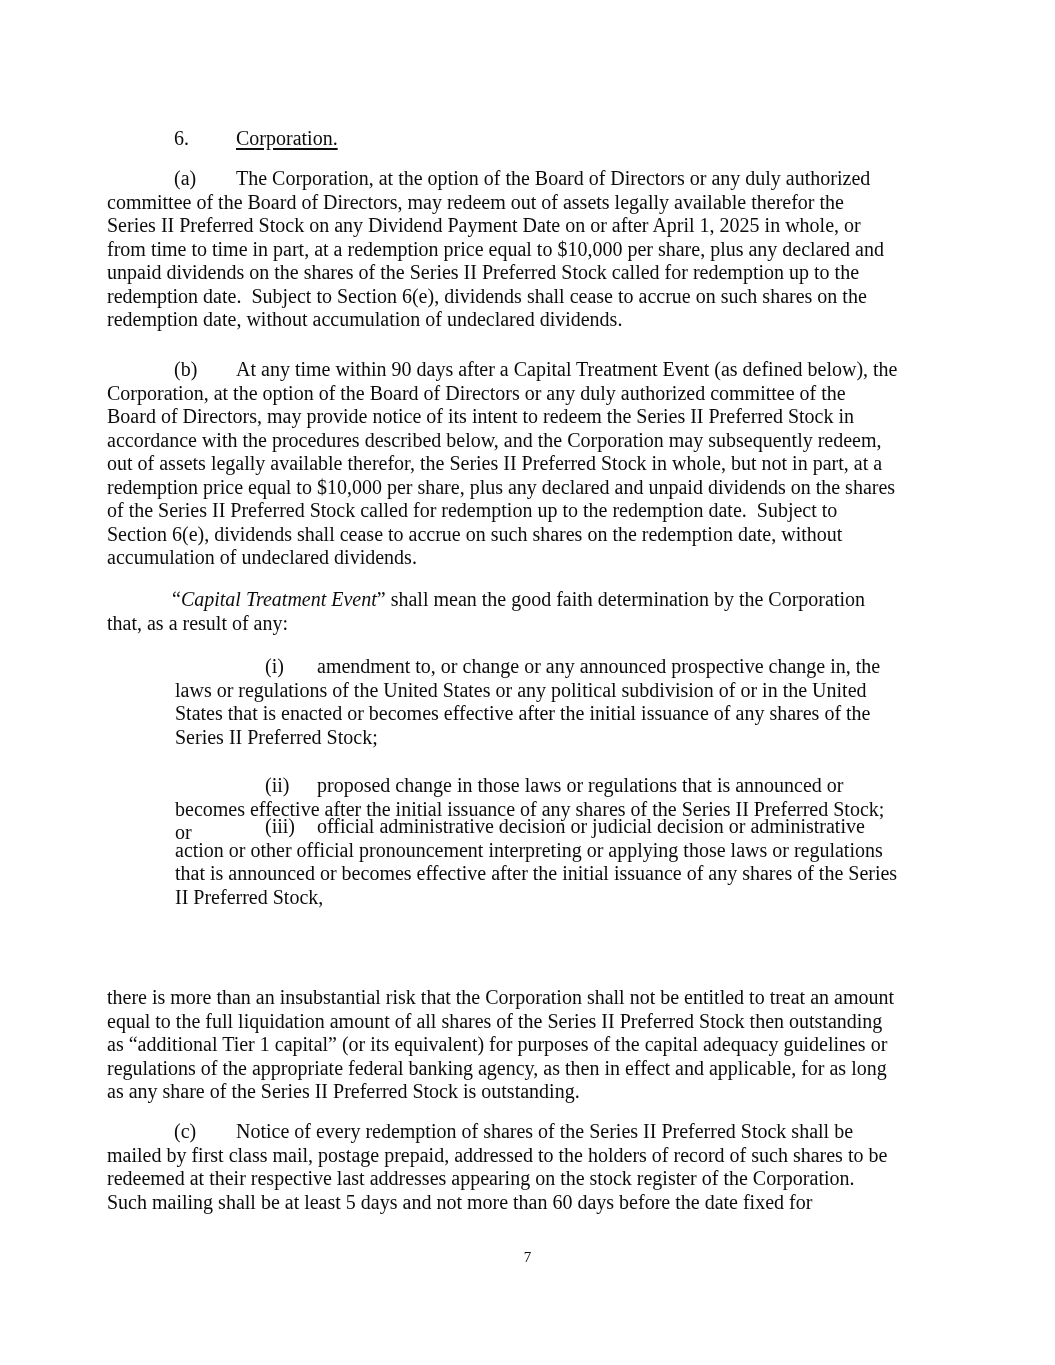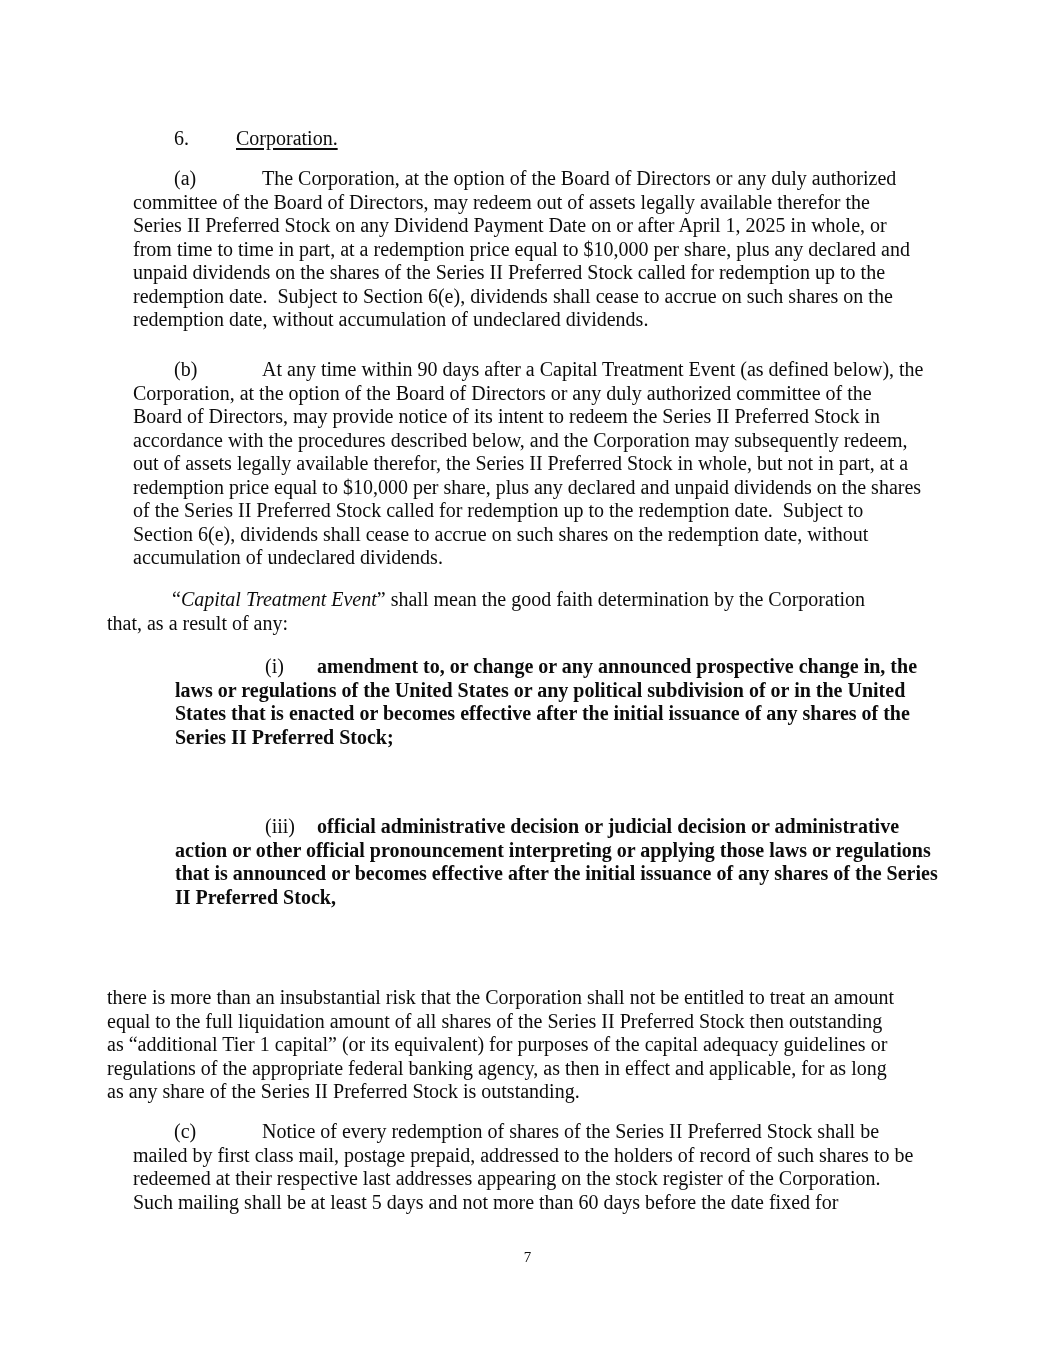--- a/index.html
+++ b/index.html
@@ -12,22 +12,22 @@
     font-size: 20px;
     line-height: 23.5px;
     color: #0c0c0c;
     overflow: hidden;
   }
   .block { position: absolute; left: 107px; width: 930px; }
   .block.list { left: 175px; width: 800px; }
   .plabel { position: absolute; top: 0; left: 67px; white-space: pre; }
   .list .plabel { left: 90px; }
   .ptext { white-space: pre; }
-  .para .ptext { text-indent: 129px; margin-left: 26px; }
-  .list .ptext { text-indent: 142px; font-weight: bold; }
+  .para .ptext { text-indent: 129px; }
+  .list .ptext { text-indent: 142px; }
   .cte .ptext { text-indent: 65px; }
   .heading { height: 24px; }
   .h-num { position: absolute; left: 67px; top: 0; }
   .h-title {
     position: absolute; left: 129px; top: 0;
     text-decoration: underline;
     text-underline-offset: 3px;
   }
   em { }
   .pageno {
@@ -75,20 +75,26 @@
   </div>
 
   <div class="block list" style="top:655px">
     <span class="plabel">(i)</span>
     <div class="ptext">amendment to, or change or any announced prospective change in, the
 laws or regulations of the United States or any political subdivision of or in the United
 States that is enacted or becomes effective after the initial issuance of any shares of the
 Series II Preferred Stock;</div>
   </div>
 
+  <div class="block list" style="top:774px">
+    <span class="plabel">(ii)</span>
+    <div class="ptext">proposed change in those laws or regulations that is announced or
+becomes effective after the initial issuance of any shares of the Series II Preferred Stock;
+or</div>
+  </div>
 
   <div class="block list" style="top:815px">
     <span class="plabel">(iii)</span>
     <div class="ptext">official administrative decision or judicial decision or administrative
 action or other official pronouncement interpreting or applying those laws or regulations
 that is announced or becomes effective after the initial issuance of any shares of the Series
 II Preferred Stock,</div>
   </div>
 
   <div class="block" style="top:986px">

